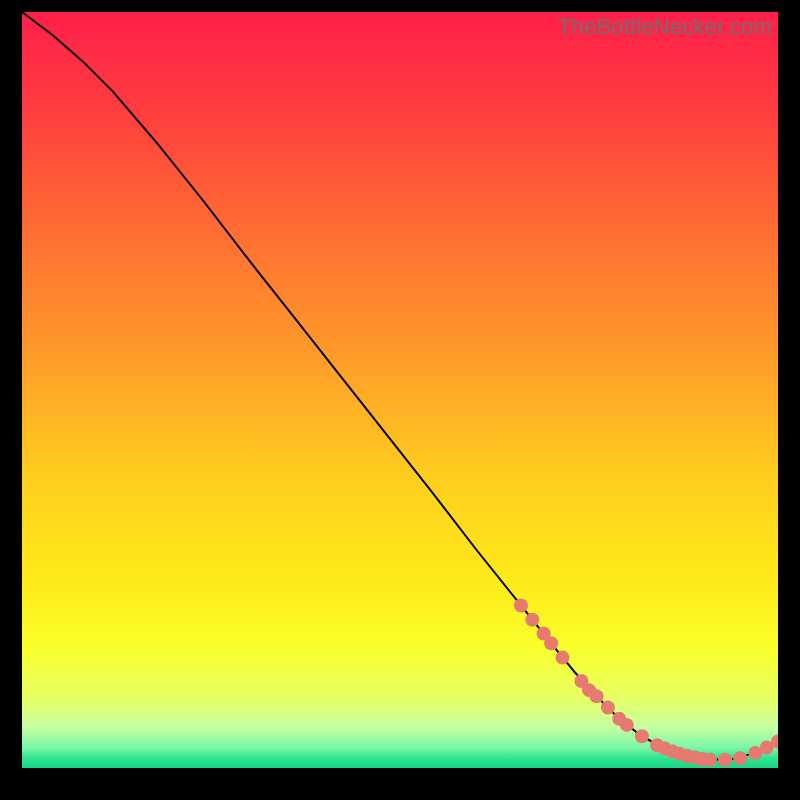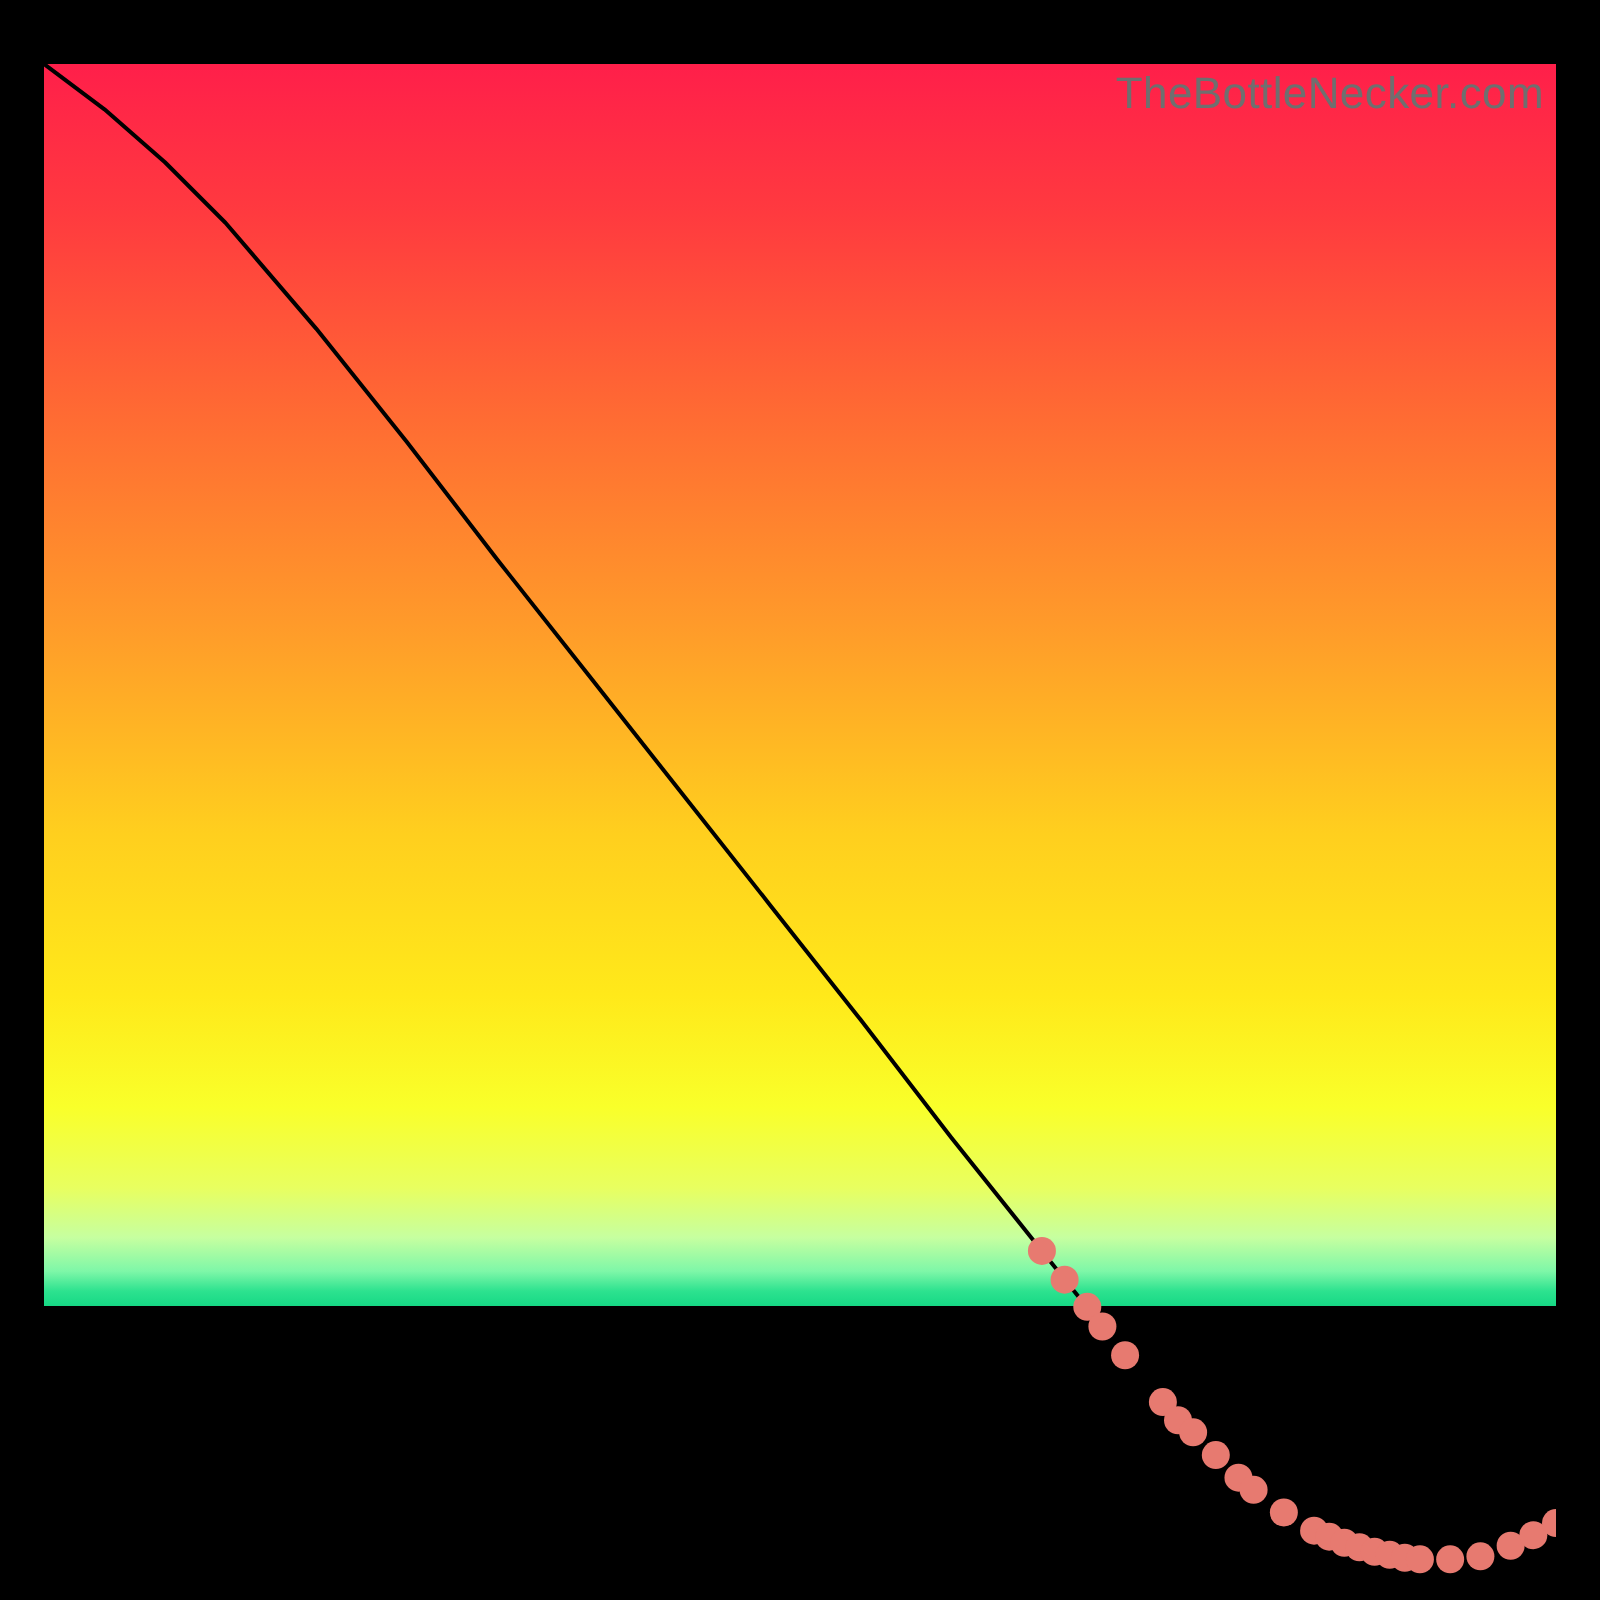--- a/index.html
+++ b/index.html
@@ -13,23 +13,23 @@
   }
   .stage {
     position: relative;
     width: 800px;
     height: 800px;
     background: #000;
   }
   .plot {
     position: absolute;
     left: 22px;
-    top: 32px;
+    top: 12px;
     width: 756px;
-    height: 621px;
+    height: 756px;
   }
   .gradient {
     position: absolute;
     left: 0;
     top: 0;
     width: 100%;
     height: 100%;
   }
   svg.overlay {
     position: absolute;

